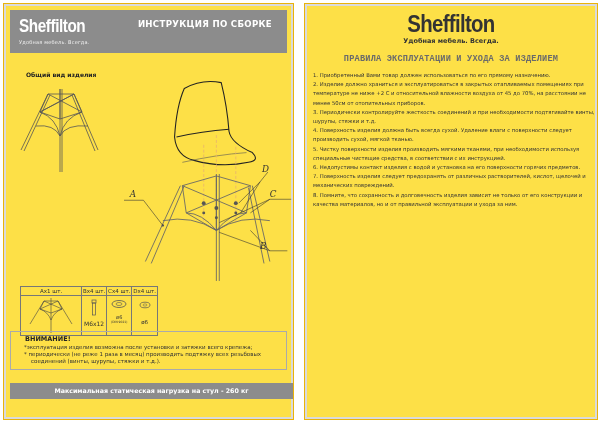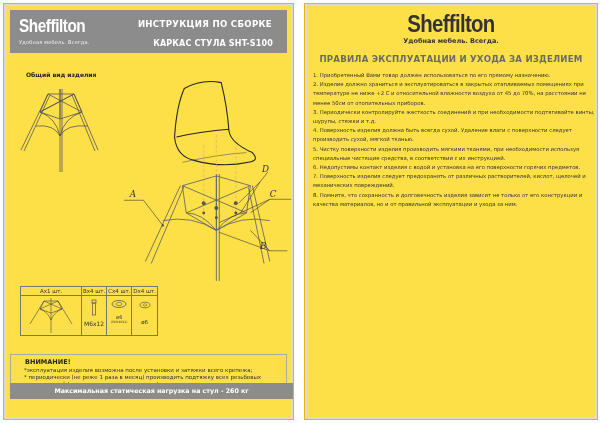--- a/index.html
+++ b/index.html
@@ -13,40 +13,39 @@
   .logo-l-sub{position:absolute;left:9px;top:29px;color:#f0f0f0;font-size:5px;letter-spacing:0.2px;}
   .lhead-t1{position:absolute;right:15px;top:9px;color:#fff;font-weight:bold;font-size:8.6px;letter-spacing:0.3px;text-align:center;}
   .lhead-t2{position:absolute;right:14px;top:29px;color:#fff;font-weight:bold;font-size:8px;letter-spacing:0.2px;}
   .gen-view{position:absolute;left:22px;top:67px;font-size:6px;font-weight:bold;color:#222;}
   .draw{position:absolute;}
   
   .parts{position:absolute;left:16px;top:282px;width:138px;height:50px;border:1px solid #777;border-collapse:collapse;font-size:5.5px;color:#333;}
   .parts td{border:1px solid #777;text-align:center;vertical-align:top;padding:0;}
   .parts .hd td{height:8px;line-height:8px;}
   
-  .warn{position:absolute;left:6px;top:350px;width:275px;height:37px;border:1px solid #aaa;}
+  .warn{position:absolute;left:6px;top:327px;width:275px;height:37px;border:1px solid #aaa;}
   .warn-title{position:absolute;left:14px;top:3px;font-weight:bold;font-size:6.5px;color:#222;}
   .warn-line{position:absolute;left:13px;font-size:5.5px;color:#333;white-space:nowrap;}
   .loadbar{position:absolute;left:6px;top:379px;width:283px;height:16px;background:#8c8c8c;color:#fff;font-weight:bold;font-size:6.3px;text-align:center;line-height:15px;}
   
   .logo-r{position:absolute;left:0;width:100%;top:6px;text-align:center;font-family:"Liberation Sans",sans-serif;font-weight:bold;font-size:24px;color:#333;letter-spacing:-0.8px;transform:scaleX(0.85);}
   .logo-r-sub{position:absolute;left:0;width:100%;top:33px;text-align:center;font-size:6.5px;font-weight:bold;color:#333;}
-  .rules-title{position:absolute;left:0;width:100%;top:50px;text-align:center;font-size:8.6px;font-weight:bold;color:#6a6a6a;letter-spacing:0.2px;}
+  .rules-title{position:absolute;left:0;width:100%;top:50px;text-align:center;font-size:8.6px;font-weight:bold;color:#6a6a6a;letter-spacing:0.2px;font-family:Liberation Mono, monospace;}
   .rules{position:absolute;left:8px;top:67px;width:282px;font-size:5.3px;line-height:9.2px;color:#333;}
   .rules p{margin:0;}
 </style>
 </head>
 <body>
 
 <div class="page page-left">
   <div class="lhead">
     <div class="logo-l">Sheffilton</div>
     <div class="logo-l-sub">Удобная мебель. Всегда.</div>
     <div class="lhead-t1">ИНСТРУКЦИЯ ПО СБОРКЕ</div>
-    <div class="lhead-t2">КАРКАС СТУЛА SHT-S100</div>
   </div>
   <div class="gen-view">Общий вид изделия</div>
 
   <svg class="draw" style="left:12px;top:82px;" width="90" height="90" viewBox="0 0 90 90">
     <g fill="none" stroke="#555" stroke-width="0.8">
       <path d="M44 3 L44 86 M46 3 L46 86"></path>
       <path d="M32 8 L5 64 M34 9 L8 65"></path>
       <path d="M58 8 L82 64 M56 9 L79 65"></path>
       <path d="M32 8 L58 8 L66 26 L44 33 L24 26 Z"></path>
       <path d="M32 8 L66 26 M58 8 L24 26 M44 3 L44 33 M24 26 L58 8"></path>

